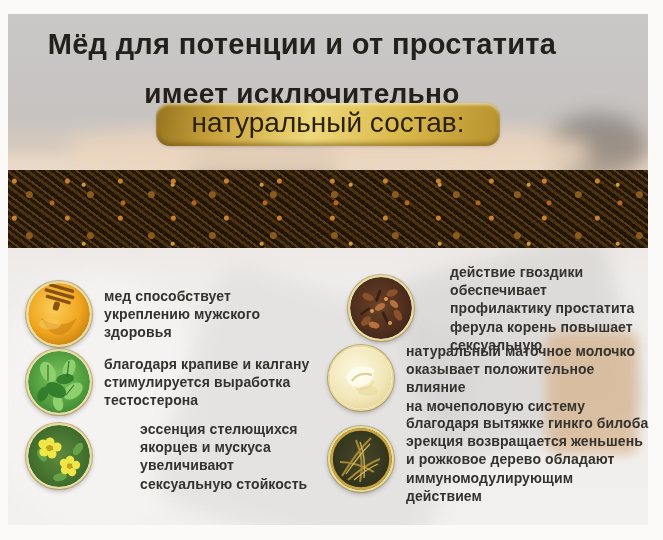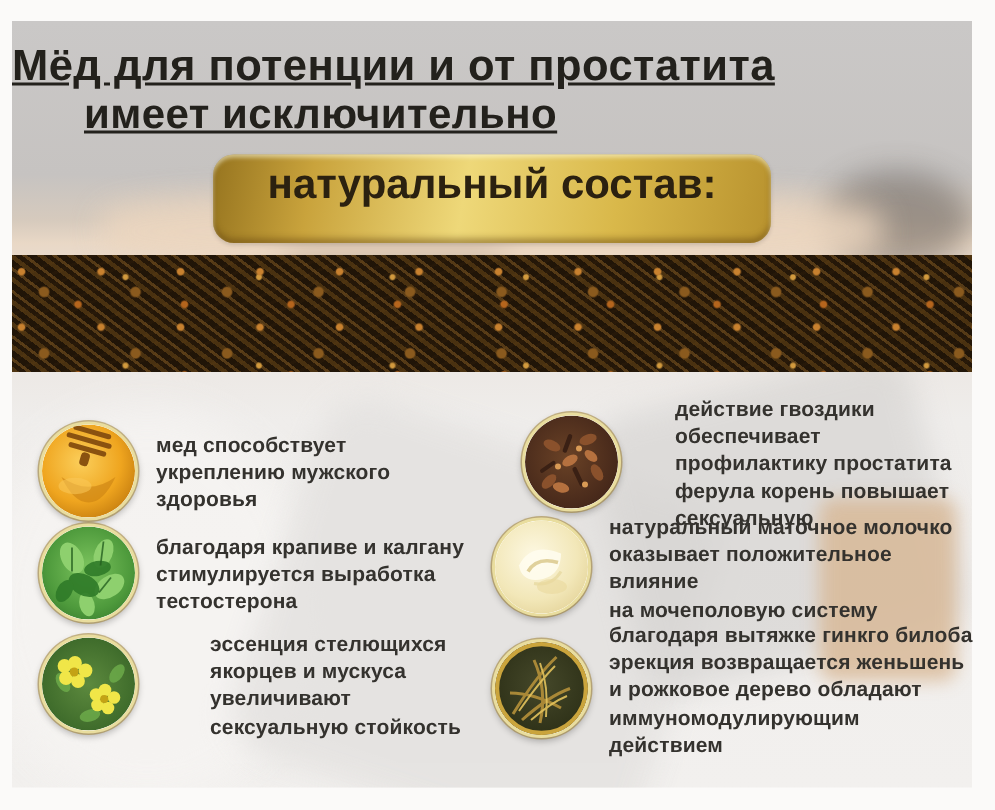--- a/index.html
+++ b/index.html
@@ -28,26 +28,26 @@
       radial-gradient(circle at 12% 30%, #c8812f 0 2px, transparent 3px),
       radial-gradient(circle at 62% 70%, #b5651d 0 2px, transparent 3px),
       radial-gradient(circle at 85% 25%, #d29a3e 0 1.5px, transparent 2.5px),
       radial-gradient(circle at 35% 60%, #8a5a1e 0 3px, transparent 4px),
       repeating-linear-gradient(37deg, rgba(95,64,20,.55) 0 3px, rgba(30,18,6,.62) 3px 6px, rgba(130,90,35,.45) 6px 8px, rgba(20,12,4,.55) 8px 12px),
       repeating-linear-gradient(-24deg, rgba(70,45,15,.5) 0 2px, transparent 2px 7px);
     background-size: 53px 37px, 71px 47px, 89px 59px, 61px 41px, auto, auto;
   }
 
   
-  .t-line { position:absolute; left:8px; width:588px; font-weight:bold; color:#23211c; letter-spacing:.3px;text-decoration:underline; }
+  .t-line { position:absolute; left:8px; width:588px; text-align:center; font-weight:bold; color:#23211c; letter-spacing:.3px; }
   .t1 { top:28px; font-size:29px; }
-  .t2 { top:60px; font-size:28px;margin-left:48px; }
+  .t2 { top:78px; font-size:28px; }
   .badge-wrap { position:absolute; left:8px; top:103px; width:640px; text-align:center; }
   .badge {
-    display:inline-block; padding:4px 36px 23px; font-size:28px; font-weight:bold; color:#2b2110;
+    display:inline-block; padding:4px 36px 7px; font-size:28px; font-weight:normal; color:#2b2110;
     background:linear-gradient(100deg,#96741f 0%,#c9a33c 18%,#eed879 45%,#d9b84a 72%,#b8922e 100%);
     border-radius:14px;
     box-shadow: inset 0 2px 3px rgba(255,255,230,.55), inset 0 -3px 4px rgba(90,60,10,.45), 0 1px 3px rgba(0,0,0,.15);
   }
 
   
   .row { position:absolute; display:flex; align-items:center; gap:12px; }
   .l1 { left:26px;  top:281px; width:302px; }
   .l2 { left:26px;  top:349px; width:302px; }
   .l3 { left:26px;  top:420px; width:312px;gap:48px; }

